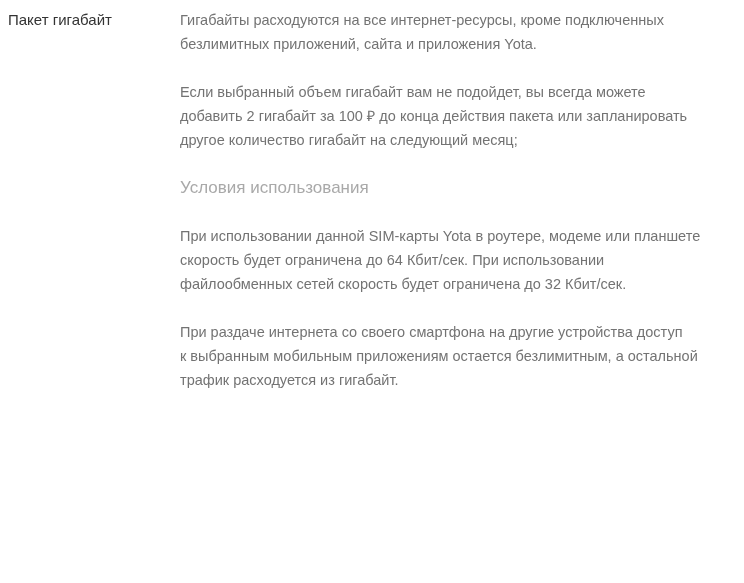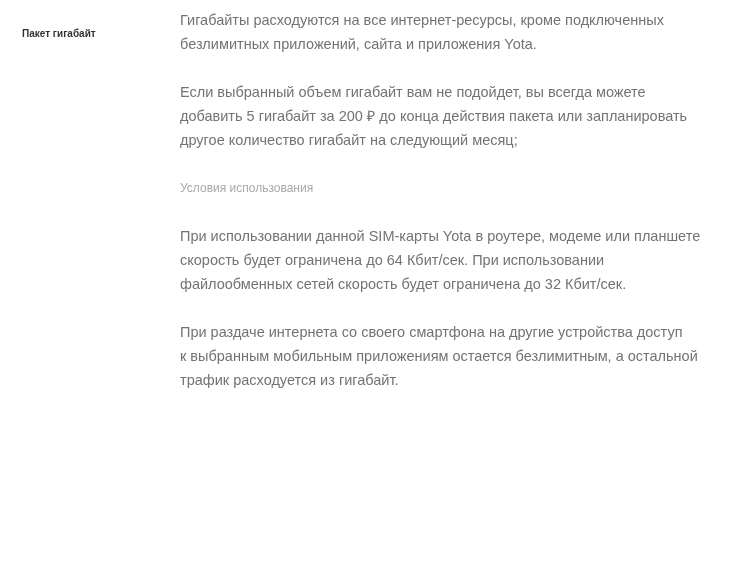--- a/index.html
+++ b/index.html
@@ -20,40 +20,40 @@
     display: flex;
     align-items: flex-start;
     padding: 8px 0 0 8px;
     box-sizing: border-box;
   }
   .col-label {
     flex: 0 0 172px;
     width: 172px;
   }
   .row-label {
-    margin: 14px;
-    font-size: 10px;
+    margin: 0;
+    font-size: 15px;
     line-height: 24px;
-    font-weight: 700;
+    font-weight: 400;
     color: #333333;
   }
   .col-content {
     flex: 0 0 556px;
     width: 556px;
   }
   .col-content p {
     margin: 0 0 24px 0;
     font-size: 14.5px;
     line-height: 24px;
     color: #737373;
     white-space: pre-line;
   }
   .terms-heading {
     margin: 16px 0 24px 0;
-    font-size: 12px;
+    font-size: 17px;
     line-height: 24px;
     font-weight: 400;
     color: #a9a9a9;
     white-space: pre-line;
   }
 </style>
 </head>
 <body>
 
 <div class="page">
@@ -61,21 +61,21 @@
 
     <div class="col-label">
       <h3 class="row-label">Пакет гигабайт</h3>
     </div>
 
     <div class="col-content">
       <p>Гигабайты расходуются на все интернет-ресурсы, кроме подключенных
 безлимитных приложений, сайта и приложения Yota.</p>
 
       <p>Если выбранный объем гигабайт вам не подойдет, вы всегда можете
-добавить 5 гигабайт за 200 ₽ до конца действия пакета или запланировать
+добавить 2 гигабайт за 100 ₽ до конца действия пакета или запланировать
 другое количество гигабайт на следующий месяц;</p>
 
       <h4 class="terms-heading">Условия использования</h4>
 
 
 
 
       <p>При использовании данной SIM-карты Yota в роутере, модеме или планшете
 скорость будет ограничена до 64 Кбит/сек. При использовании
 файлообменных сетей скорость будет ограничена до 32 Кбит/сек.</p>

